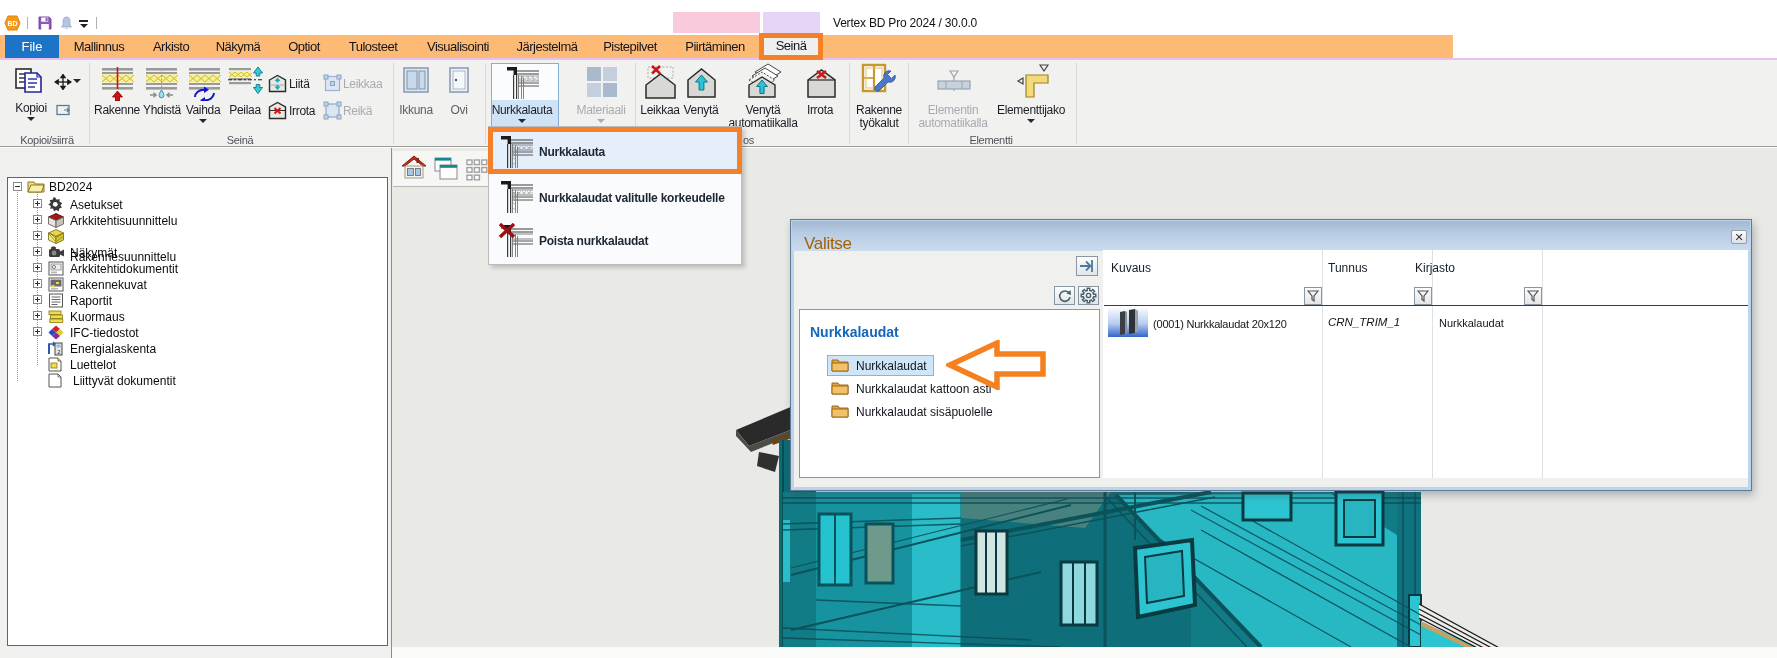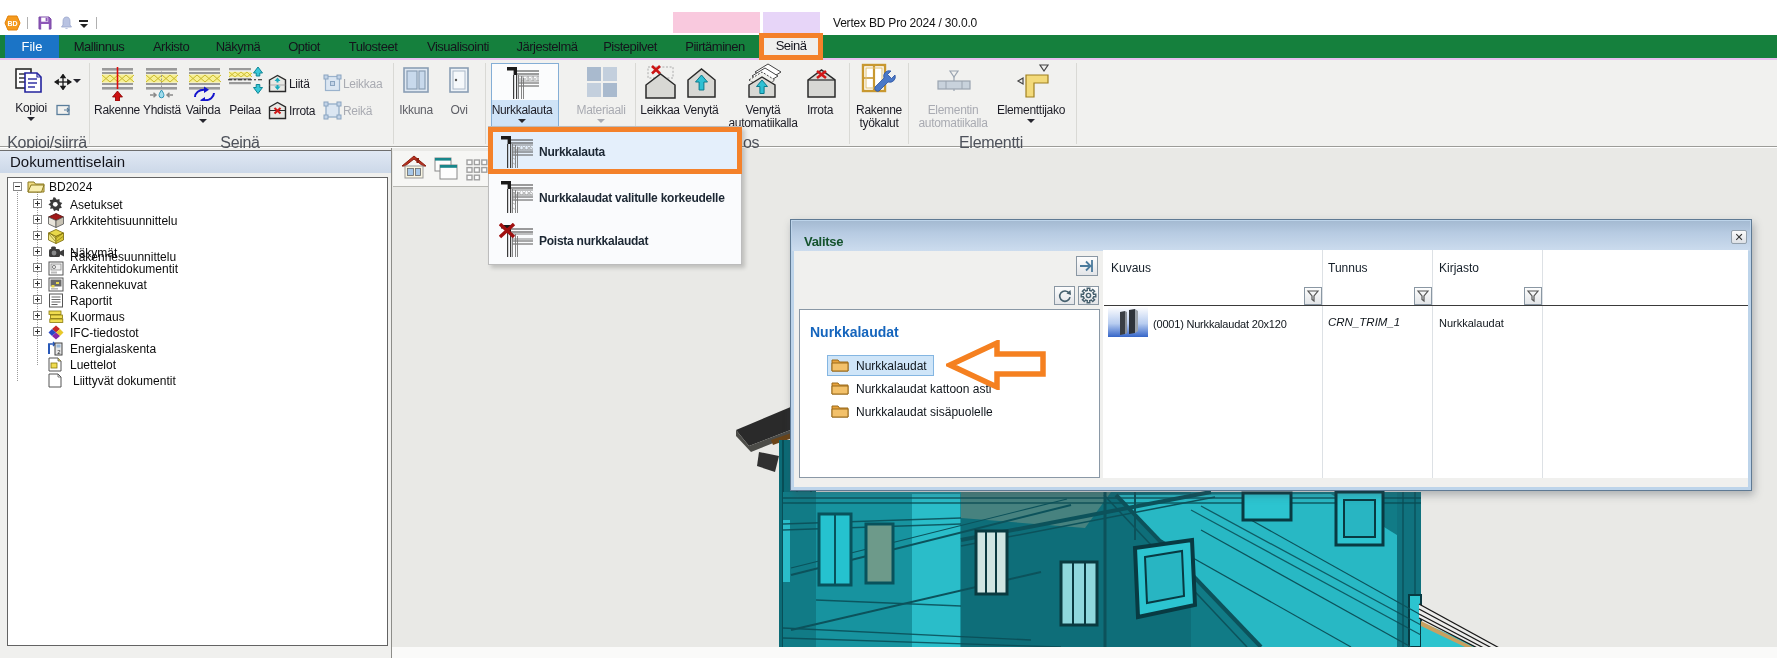--- a/index.html
+++ b/index.html
@@ -6,32 +6,32 @@
 html,body { width:1777px; height:658px; overflow:hidden; background:#fff;
   font-family:"Liberation Sans", sans-serif; }
 #app { position:relative; width:1777px; height:658px; }
 .abs { position:absolute; }
 svg { display:block; }
 
 
 #apptitle { left:833px; top:16px; font-size:12px; letter-spacing:-0.2px; color:#121212; }
 
 
-#tabrow { left:0; top:35px; width:1777px; height:23px; background:#15803d; }
+#tabrow { left:0; top:35px; width:1453px; height:23px; background:#fdba74; }
 .tab { position:absolute; top:0; height:23px; line-height:24px; font-size:13px;
   letter-spacing:-0.5px; color:#14141c; transform:translateX(-50%); white-space:nowrap; }
 #filetab { position:absolute; left:5px; top:0; width:54px; height:23px;
   background:#1b74c6; color:#fff; text-align:center; line-height:24px; font-size:13px; }
 #tabline { left:0; top:58px; width:1777px; height:2px; background:#e7c0ef; }
 
 
 #ribbon { left:0; top:60px; width:1777px; height:87px; background:#f1f1ef;
   border-bottom:1px solid #9c9c98; }
 .vsep { position:absolute; top:3px; height:81px; width:1px; background:#d9d9d5; }
-.glabel { position:absolute; font-size:16px; letter-spacing:-0.3px; color:#4e525b;
+.glabel { position:absolute; font-size:11px; letter-spacing:-0.3px; color:#4e525b;
   transform:translateX(-50%); top:74px; white-space:nowrap; }
 .blabel { position:absolute; font-size:12px; letter-spacing:-0.3px; color:#1d1d26;
   transform:translateX(-50%); white-space:nowrap; }
 .blabel.dis { color:#a9abb2; }
 .dd { position:absolute; width:0; height:0; border-left:4px solid transparent;
   border-right:4px solid transparent; border-top:4px solid #26262e; }
 .dd.dis { border-top-color:#a9abb2; }
 .ricon { position:absolute; }
 
 
@@ -68,21 +68,21 @@
   border:5px solid #f4812a; z-index:30; background:#efefed; }
 #seinatext { left:791px; top:34px; height:23px; line-height:23px; font-size:13px;
   letter-spacing:-0.5px; color:#14141c; transform:translateX(-50%); z-index:31; }
 
 
 #dialog { left:790px; top:219px; width:962px; height:272px;
   background:#f0f0ee; border:1px solid #5f7a94; z-index:10;
   box-shadow:0 0 0 3px #bdd4ea inset, 2px 4px 8px rgba(60,70,80,0.35); }
 #dlgtitle { left:1px; top:1px; width:958px; height:30px;
   background:linear-gradient(#a4bad2 0%, #b7cbe2 40%, #ccdcee 100%); }
-#dlgtitletext { left:13px; top:14px; font-size:13px; letter-spacing:-0.3px; color:#14532d;font-weight:bold; }
+#dlgtitletext { left:13px; top:14px; font-size:17px; letter-spacing:-0.3px; color:#a16207; }
 .win7btn { position:absolute; background:linear-gradient(#fdfdfd,#e3e5e8);
   border:1px solid #8a97a3; }
 .listitem { position:absolute; font-size:12px; color:#10161c; white-space:nowrap; }
 .colhead { position:absolute; font-size:12px; color:#141e28; }
 #dlgclose { left:940px; top:10px; width:16px; height:14px; text-align:center;
   line-height:13px; font-size:11px; color:#333; background:linear-gradient(#fbfbfb,#dde1e6);
   border:1px solid #93a0ac; border-radius:2px; }
 </style>
 </head>
 <body>
@@ -333,21 +333,20 @@
     <path d="M12 12 h22 v8 h-14 v14 h-8 z" fill="#f3da7a" stroke="#a08020" stroke-width="1.2"></path>
     <polygon points="4,18 9,15 9,21" fill="none" stroke="#444" stroke-width="1.2"></polygon>
   </svg>
   <div class="blabel" style="left:1031px;top:43px;">Elementtijako</div>
   <div class="dd" style="left:1027px;top:59px;"></div>
   <div class="glabel" style="left:991px;">Elementti</div>
   <div class="glabel" style="left:743px;transform:none;">os</div>
   </div>
 
   <div class="abs" id="lpanel">
-    <div class="abs" id="lpanelhead">Dokumenttiselain</div>
     <div class="abs" id="treebox">
 
     <div class="abs" style="left:9px;top:8px;width:1px;height:195px;border-left:1px dotted #9a9a9a;"></div>
     <div class="abs" style="left:29px;top:14px;width:1px;height:173px;border-left:1px dotted #9a9a9a;"></div>
     <div class="pm" style="left:5px;top:4px;"></div>
     <svg class="abs" style="left:19px;top:1px;" width="18" height="14" viewBox="0 0 18 14">
       <path d="M1 3 h6 l1.5 2 H17 v8 H1 Z" fill="#f0dc82" stroke="#8a7820" stroke-width="1"></path>
       <path d="M1 13 L4 6 H17 L14.5 13 Z" fill="#f8eeb0" stroke="#8a7820" stroke-width="1"></path>
     </svg>
     <div class="trow" style="left:41px;top:2px;">BD2024</div>
@@ -652,21 +651,21 @@
   <svg class="abs" style="left:155px;top:120px;z-index:5;" width="102" height="50" viewBox="0 0 102 50">
     <polygon points="4,25 51,3 51,14 97,14 97,34 51,34 51,47" fill="#ffffff" stroke="#f58020" stroke-width="5.5" stroke-linejoin="miter"></polygon>
   </svg>
 
   <div class="abs" style="left:312px;top:30px;width:645px;height:228px;background:#fff;"></div>
   <div class="abs" style="left:531px;top:30px;width:1px;height:228px;background:#dde1e5;"></div>
   <div class="abs" style="left:641px;top:30px;width:1px;height:228px;background:#dde1e5;"></div>
   <div class="abs" style="left:751px;top:30px;width:1px;height:228px;background:#dde1e5;"></div>
   <div class="colhead" style="left:320px;top:41px;">Kuvaus</div>
   <div class="colhead" style="left:537px;top:41px;">Tunnus</div>
-  <div class="colhead" style="left:648px;top:41px;">Kirjasto</div>
+  <div class="colhead" style="left:624px;top:41px;">Kirjasto</div>
   <div class="win7btn" style="left:513px;top:67px;width:18px;height:18px;">
     <svg width="16" height="16" viewBox="0 0 16 16">
           <path d="M3 3 h10 l-4 5 v5 l-2 -1.5 v-3.5 z" fill="none" stroke="#555" stroke-width="1.2"></path>
         </svg>
   </div>
   <div class="win7btn" style="left:623px;top:67px;width:18px;height:18px;">
     <svg width="16" height="16" viewBox="0 0 16 16">
           <path d="M3 3 h10 l-4 5 v5 l-2 -1.5 v-3.5 z" fill="none" stroke="#555" stroke-width="1.2"></path>
         </svg>
   </div>

